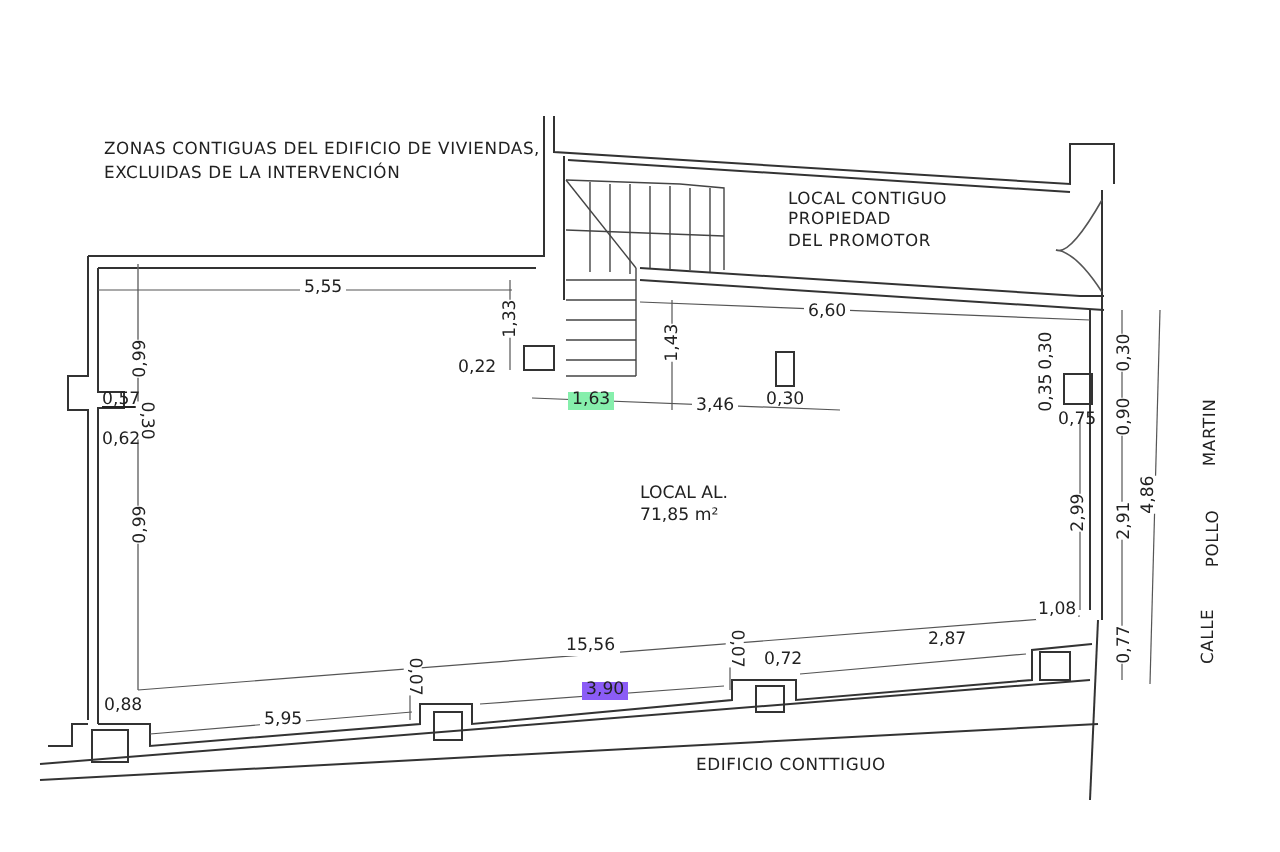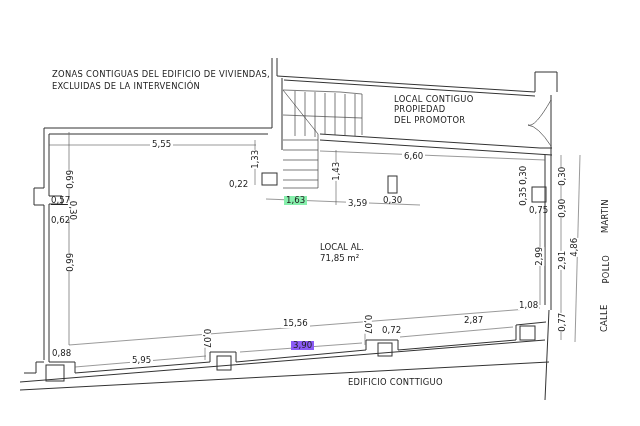--- a/index.html
+++ b/index.html
@@ -107,21 +107,21 @@
 
 <div class="txt room" style="left:320px;top:243px;width:80px;">LOCAL AL.</div>
 <div class="txt room" style="left:320px;top:254px;width:80px;">71,85 m²</div>
 
 <div class="txt dim" style="left:150px;top:140px;background:#fff;padding:0 2px;">5,55</div>
 <div class="txt dim" style="left:402px;top:152px;background:#fff;padding:0 2px;">6,60</div>
 <div class="txt dim rot" style="left:246px;top:155px;transform:rotate(-90deg);background:#fff;">1,33</div>
 <div class="txt dim" style="left:229px;top:180px;">0,22</div>
 <div class="txt dim" style="left:284px;top:196px;background:#86efac;padding:0 2px;">1,63</div>
 <div class="txt dim rot" style="left:327px;top:167px;transform:rotate(-90deg);background:#fff;">1,43</div>
-<div class="txt dim" style="left:346px;top:199px;background:#fff;padding:0 2px;">3,59</div>
+<div class="txt dim" style="left:346px;top:199px;background:#fff;padding:0 2px;">3,46</div>
 <div class="txt dim" style="left:383px;top:196px;">0,30</div>
 
 <div class="txt dim rot" style="left:61px;top:175px;transform:rotate(-90deg);background:#fff;">0,99</div>
 <div class="txt dim" style="left:51px;top:196px;text-decoration:underline;">0,57</div>
 <div class="txt dim rot" style="left:63px;top:206px;transform:rotate(90deg);background:#fff;">0,30</div>
 <div class="txt dim" style="left:51px;top:216px;">0,62</div>
 <div class="txt dim rot" style="left:61px;top:258px;transform:rotate(-90deg);background:#fff;">0,99</div>
 
 <div class="txt dim" style="left:52px;top:349px;">0,88</div>
 <div class="txt dim" style="left:130px;top:356px;background:#fff;padding:0 2px;">5,95</div>

